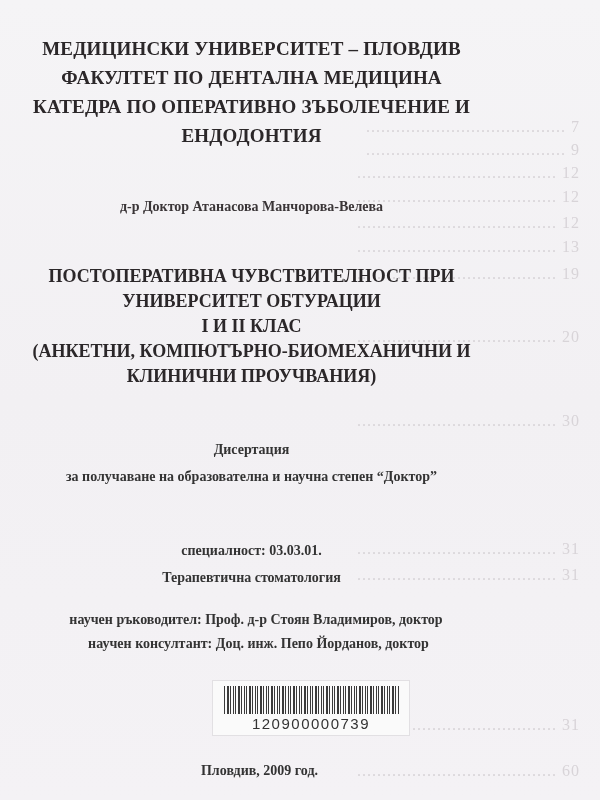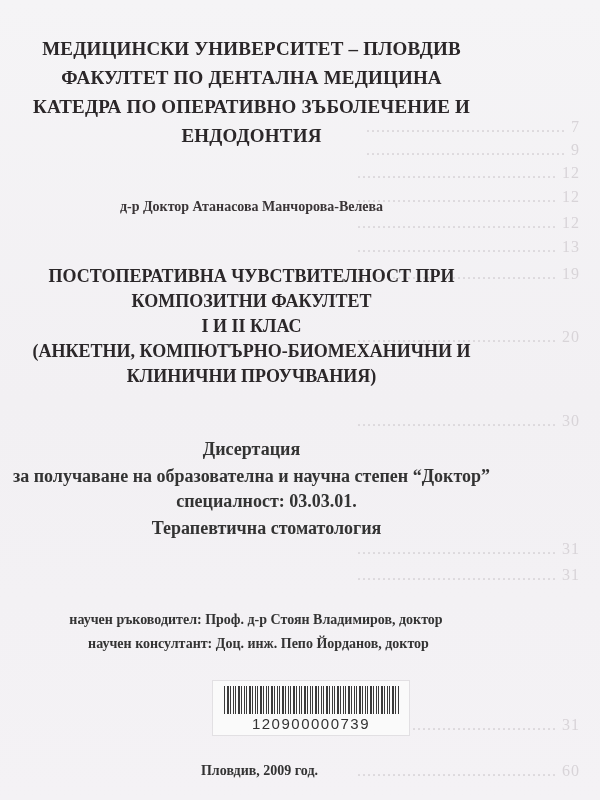--- a/index.html
+++ b/index.html
@@ -52,21 +52,21 @@
     .author {
       font-size: 14px;
       color: #3a3537;
     }
     .title-line {
       font-size: 18px;
       line-height: 25px;
       color: #2b2729;
     }
     .info-line {
-      font-size: 18px;
+      font-size: 14px;
       line-height: 27px;
       color: #333;
     }
     .advisor-line {
       font-size: 14px;
       line-height: 24px;
       color: #333;
       padding-left: 9px;
     }
     .barcode-box {
@@ -132,32 +132,32 @@
     <div class="header-line">МЕДИЦИНСКИ УНИВЕРСИТЕТ – ПЛОВДИВ</div>
     <div class="header-line">ФАКУЛТЕТ ПО ДЕНТАЛНА МЕДИЦИНА</div>
     <div class="header-line">КАТЕДРА ПО ОПЕРАТИВНО ЗЪБОЛЕЧЕНИЕ И</div>
     <div class="header-line">ЕНДОДОНТИЯ</div>
   </div>
 
   <div class="block author" style="top:199px;">д-р Доктор Атанасова Манчорова-Велева</div>
 
   <div class="block" style="top:264px;">
     <div class="title-line">ПОСТОПЕРАТИВНА ЧУВСТВИТЕЛНОСТ ПРИ</div>
-    <div class="title-line">КОМПОЗИТНИ ФАКУЛТЕТ</div>
+    <div class="title-line">УНИВЕРСИТЕТ ОБТУРАЦИИ</div>
     <div class="title-line">I И II КЛАС</div>
     <div class="title-line">(АНКЕТНИ, КОМПЮТЪРНО-БИОМЕХАНИЧНИ И</div>
     <div class="title-line">КЛИНИЧНИ ПРОУЧВАНИЯ)</div>
   </div>
 
   <div class="block" style="top:436px;">
     <div class="info-line">Дисертация</div>
     <div class="info-line">за получаване на образователна и научна степен “Доктор”</div>
   </div>
 
-  <div class="block" style="top:488px;margin-left:15px;">
+  <div class="block" style="top:537px;">
     <div class="info-line">специалност: 03.03.01.</div>
     <div class="info-line">Терапевтична стоматология</div>
   </div>
 
   <div class="block" style="top:608px;">
     <div class="advisor-line">научен ръководител: Проф. д-р Стоян Владимиров, доктор</div>
     <div class="advisor-line" style="padding-left:14px;">научен консултант: Доц. инж. Пепо Йорданов, доктор</div>
   </div>
 
   <div class="barcode-box">

